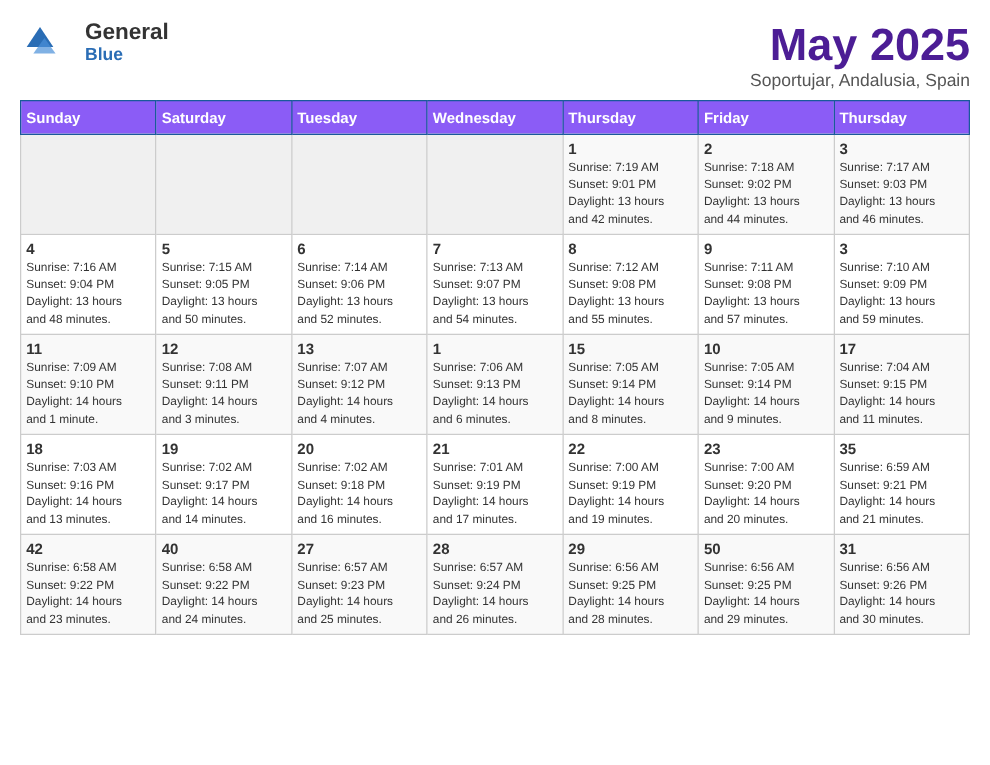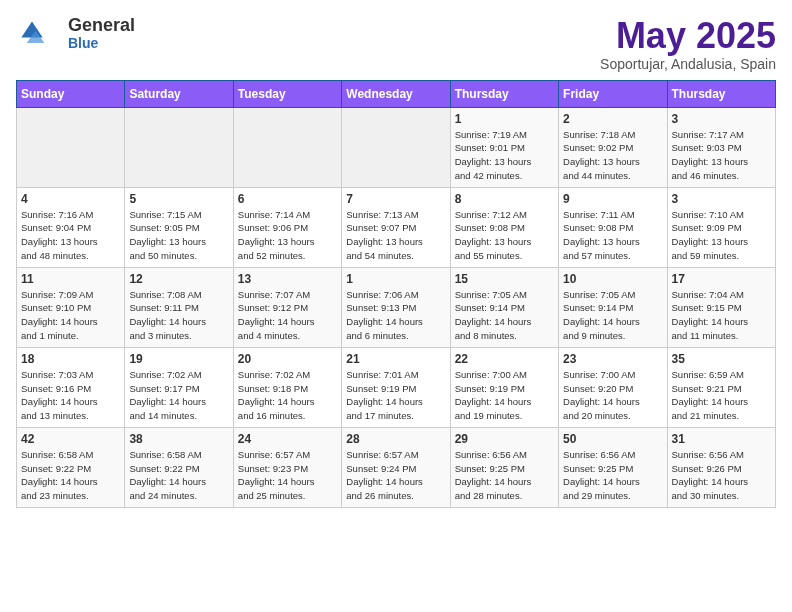--- a/index.html
+++ b/index.html
@@ -224,25 +224,25 @@
           <div class="day-num">35</div>
           <div class="day-info">Sunrise: 6:59 AM<br>Sunset: 9:21 PM<br>Daylight: 14 hours<br>and 21 minutes.</div>
         </td>
       </tr>
       <tr>
         <td>
           <div class="day-num">42</div>
           <div class="day-info">Sunrise: 6:58 AM<br>Sunset: 9:22 PM<br>Daylight: 14 hours<br>and 23 minutes.</div>
         </td>
         <td>
-          <div class="day-num">38</div>
+          <div class="day-num">40</div>
           <div class="day-info">Sunrise: 6:58 AM<br>Sunset: 9:22 PM<br>Daylight: 14 hours<br>and 24 minutes.</div>
         </td>
         <td>
-          <div class="day-num">24</div>
+          <div class="day-num">27</div>
           <div class="day-info">Sunrise: 6:57 AM<br>Sunset: 9:23 PM<br>Daylight: 14 hours<br>and 25 minutes.</div>
         </td>
         <td>
           <div class="day-num">28</div>
           <div class="day-info">Sunrise: 6:57 AM<br>Sunset: 9:24 PM<br>Daylight: 14 hours<br>and 26 minutes.</div>
         </td>
         <td>
           <div class="day-num">29</div>
           <div class="day-info">Sunrise: 6:56 AM<br>Sunset: 9:25 PM<br>Daylight: 14 hours<br>and 28 minutes.</div>
         </td>

